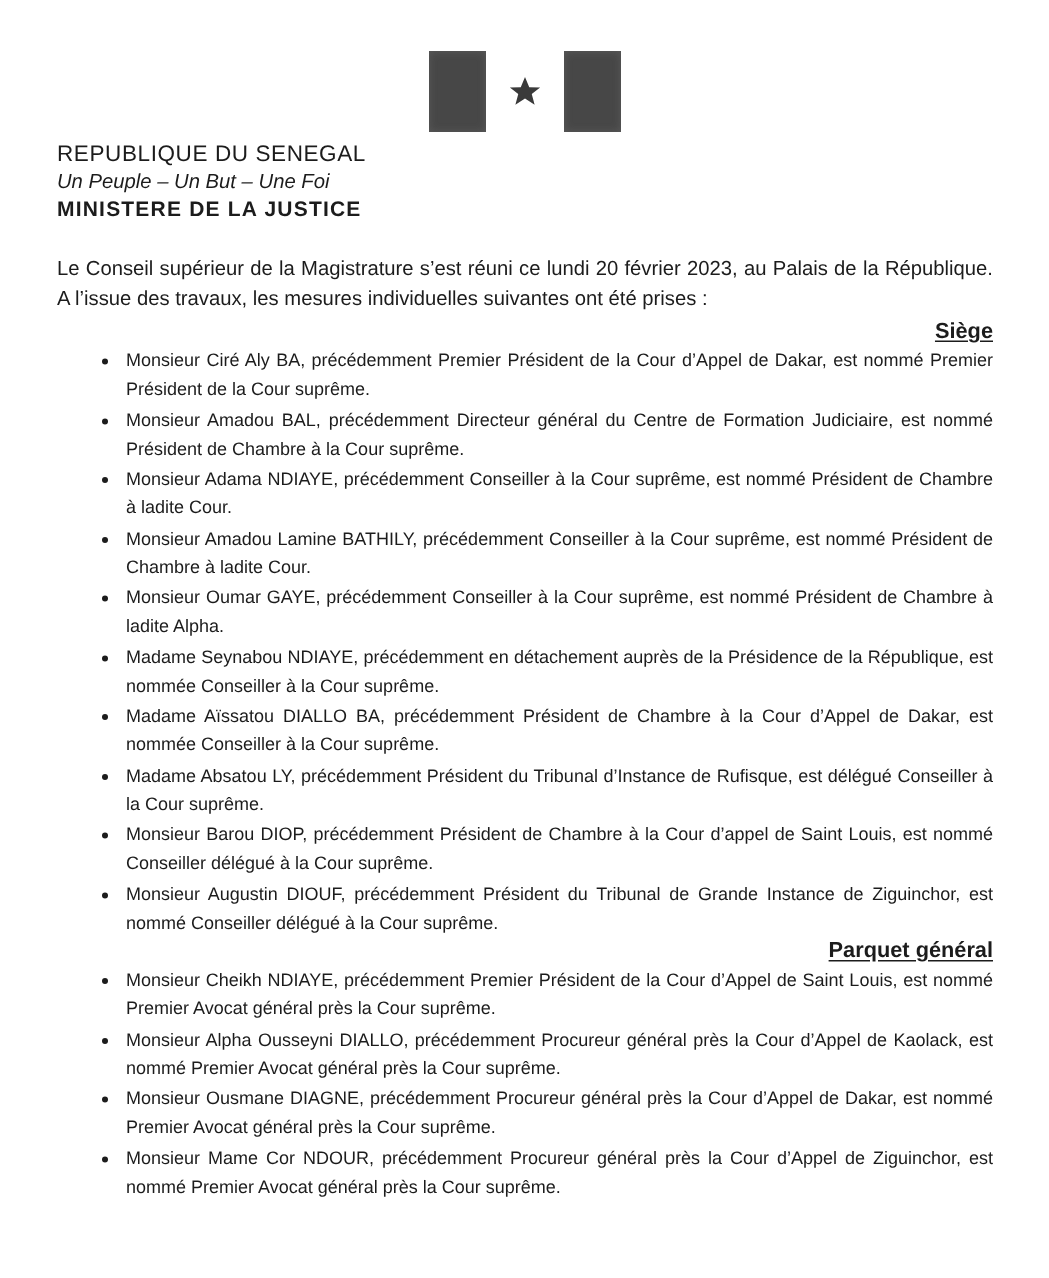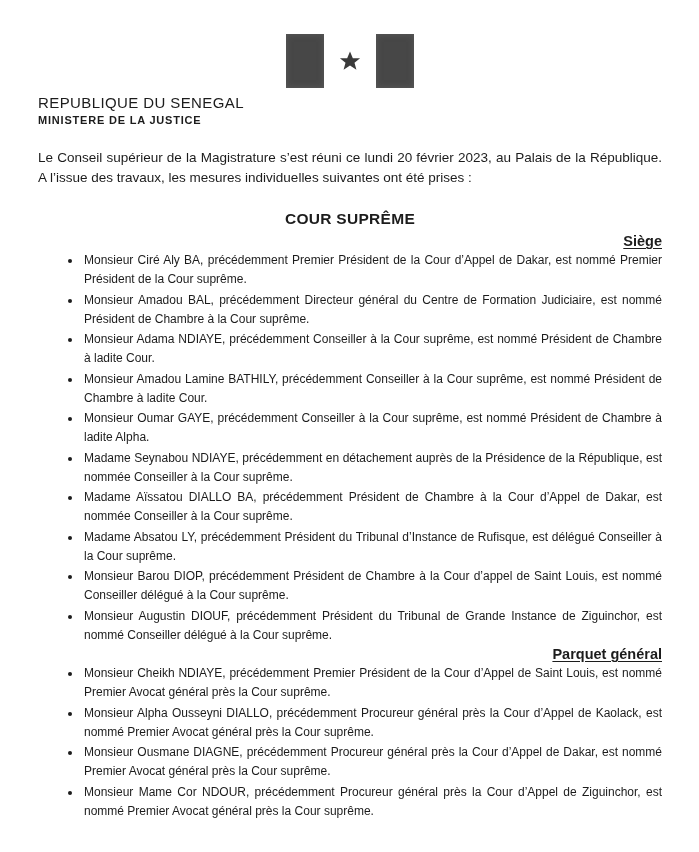--- a/index.html
+++ b/index.html
@@ -40,21 +40,21 @@
     font-size: 15px;
     letter-spacing: 0.4px;
   }
   .motto {
     margin-top: 2px;
     font-size: 13.5px;
     font-style: italic;
   }
   .ministry {
     margin-top: 3px;
-    font-size: 11px;
+    font-size: 14px;
     font-weight: bold;
     letter-spacing: 0.8px;
   }
 
   
   .intro {
     margin: 22px 0 0 0;
     font-size: 13.5px;
     line-height: 19.5px;
     text-align: justify;
@@ -95,26 +95,26 @@
 
   <header class="letterhead">
     <div class="flag">
       <div class="flag-band"></div>
       <svg class="flag-star" viewBox="0 0 24 24" aria-hidden="true">
         <polygon points="12,1.5 15.1,8.9 23,9.1 16.9,13.9 19,21.6 12,17 5,21.6 7.1,13.9 1,9.1 8.9,8.9" fill="#3a3a3a"></polygon>
       </svg>
       <div class="flag-band"></div>
     </div>
     <div class="republic">REPUBLIQUE DU SENEGAL</div>
+    <div class="motto">Un Peuple – Un But – Une Foi</div>
     <div class="ministry">MINISTERE DE LA JUSTICE</div>
   </header>
 
   <p class="intro">Le Conseil supérieur de la Magistrature s’est réuni ce lundi 20 février 2023, au Palais de la République. A l’issue des travaux, les mesures individuelles suivantes ont été prises :</p>
 
-  <h2 class="doc-title">COUR SUPRÊME</h2>
 
   <section>
     <h3 class="section-heading">Siège</h3>
     <ul class="appointments">
       <li>Monsieur Ciré Aly BA, précédemment Premier Président de la Cour d’Appel de Dakar, est nommé Premier Président de la Cour suprême.</li>
       <li>Monsieur Amadou BAL, précédemment Directeur général du Centre de Formation Judiciaire, est nommé Président de Chambre à la Cour suprême.</li>
       <li>Monsieur Adama NDIAYE, précédemment Conseiller à la Cour suprême, est nommé Président de Chambre à ladite Cour.</li>
       <li>Monsieur Amadou Lamine BATHILY, précédemment Conseiller à la Cour suprême, est nommé Président de Chambre à ladite Cour.</li>
       <li>Monsieur Oumar GAYE, précédemment Conseiller à la Cour suprême, est nommé Président de Chambre à ladite Alpha.</li>
       <li>Madame Seynabou NDIAYE, précédemment en détachement auprès de la Présidence de la République, est nommée Conseiller à la Cour suprême.</li>

